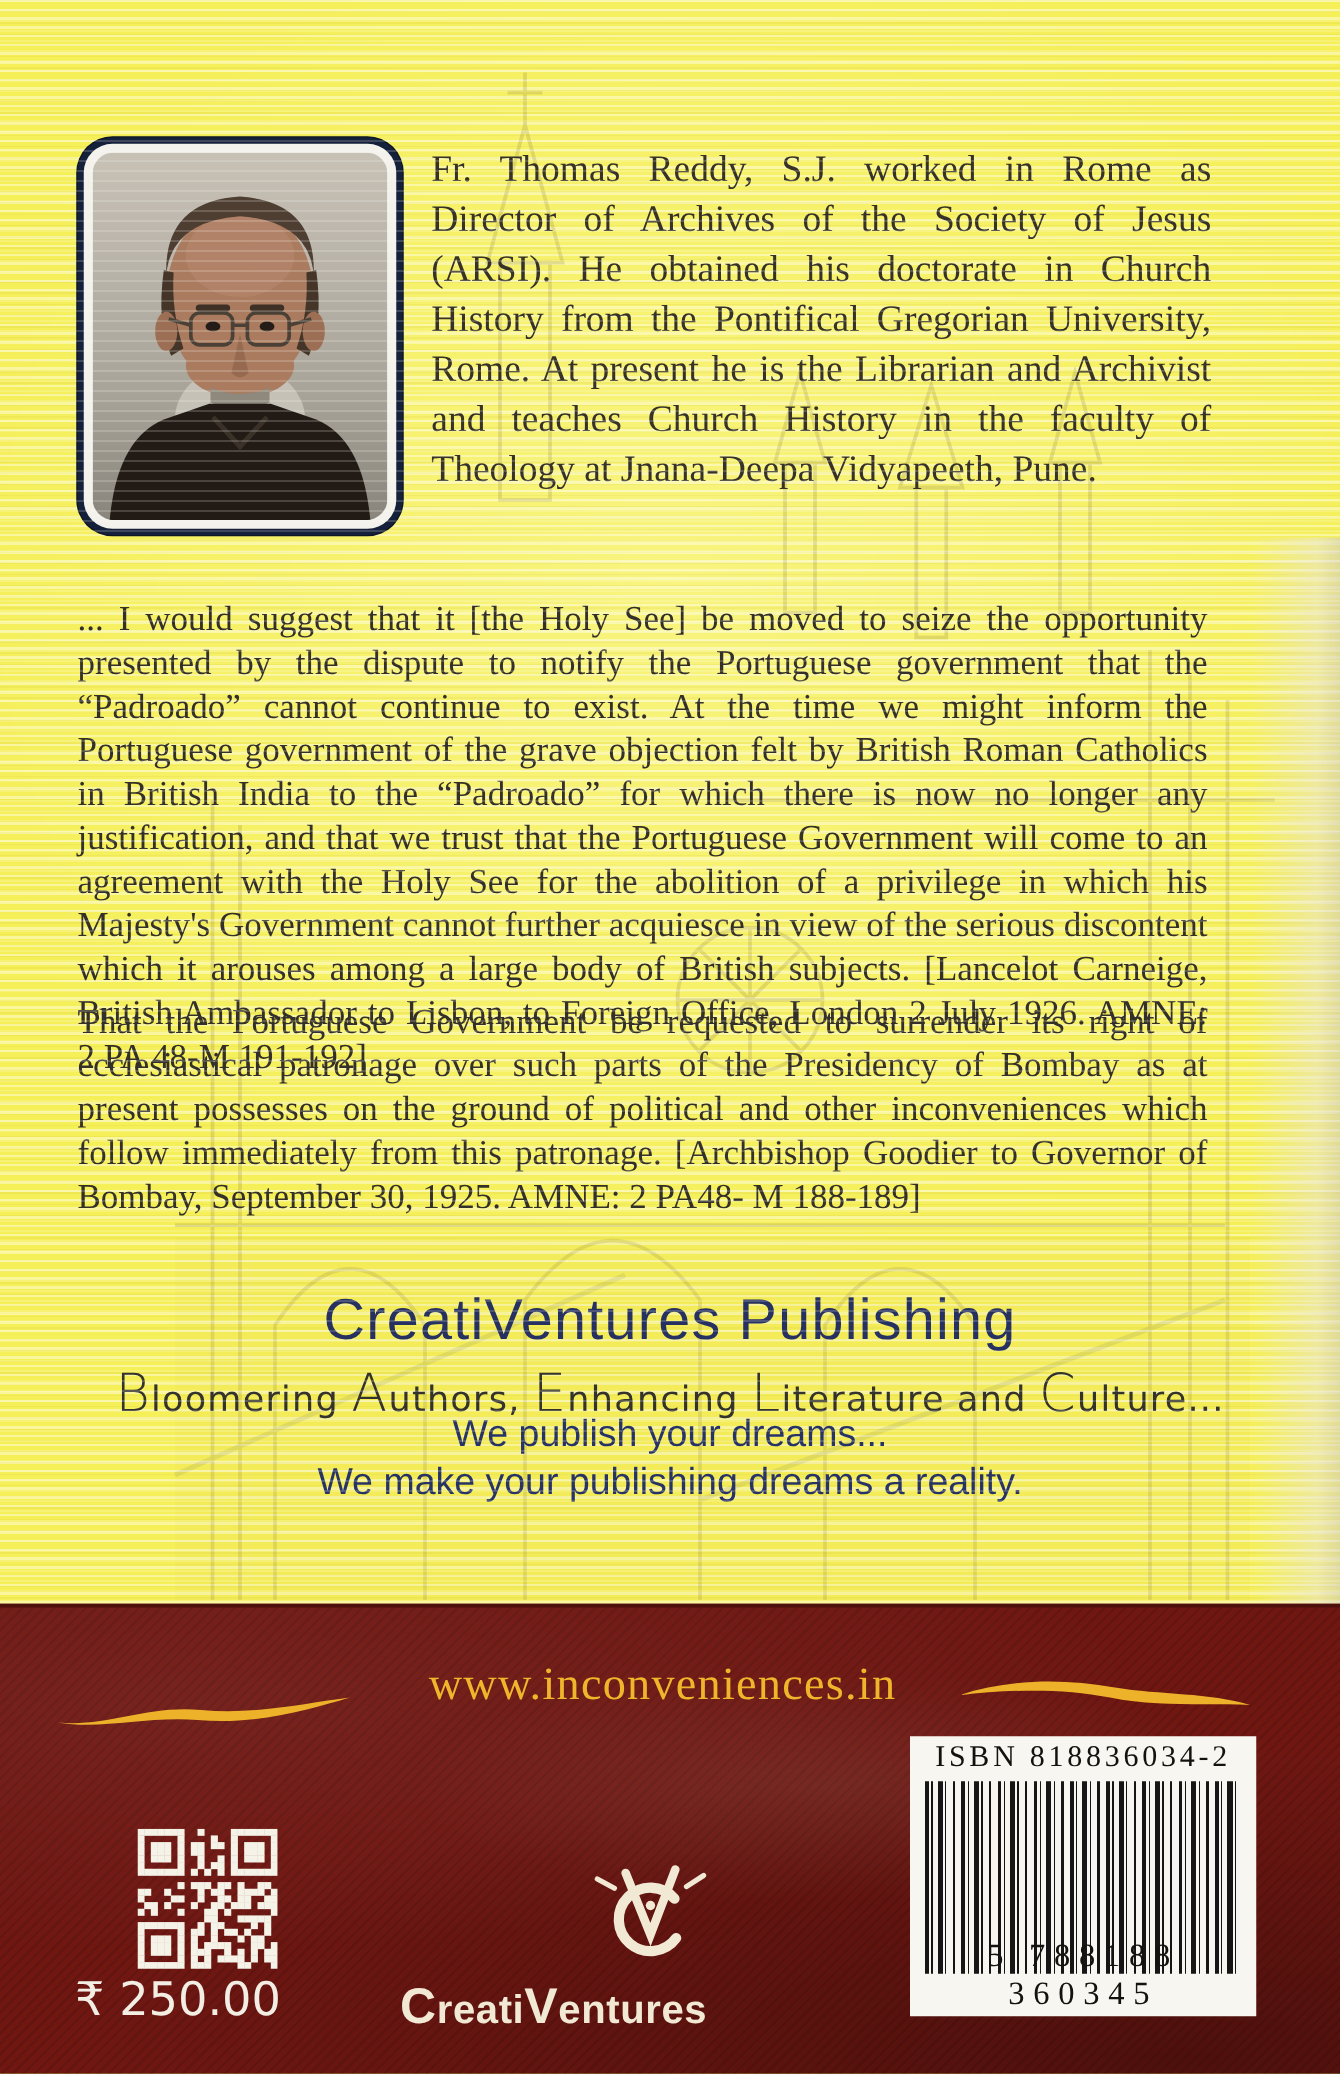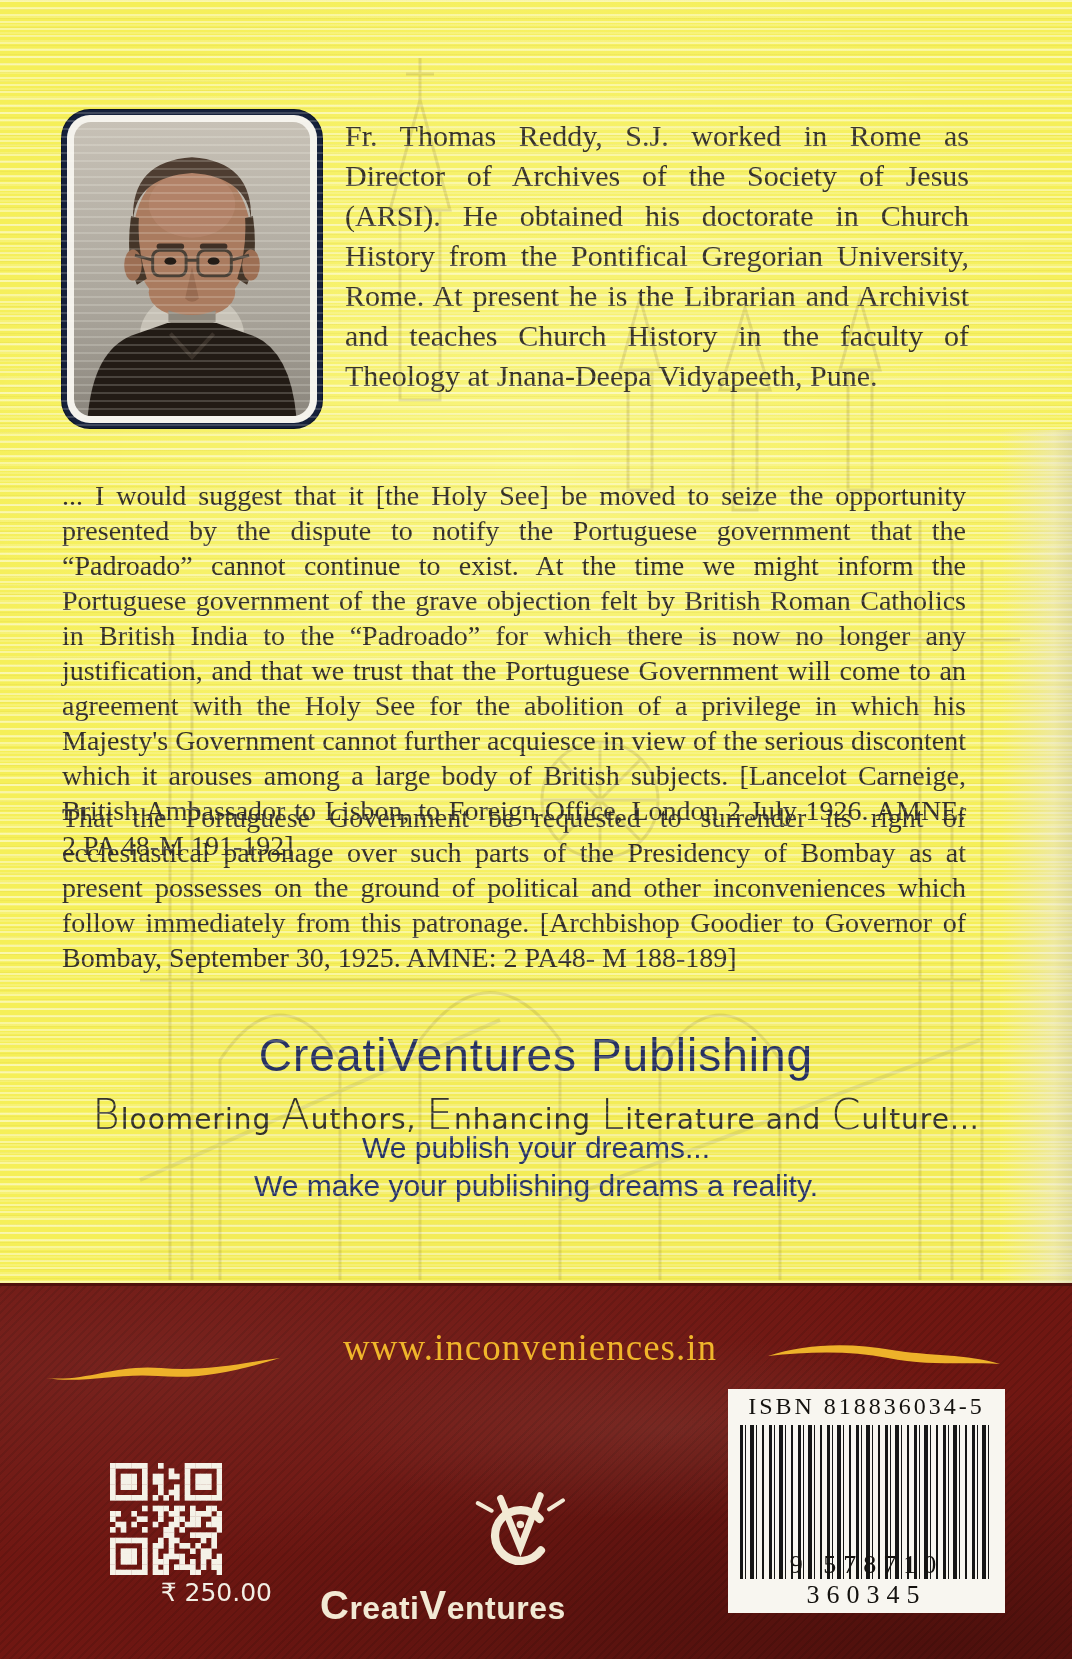--- a/index.html
+++ b/index.html
@@ -65,22 +65,22 @@
       #161616 0 3px, #f8f6f0 3px 5px,
       #161616 5px 6px, #f8f6f0 6px 10px,
       #161616 10px 14px, #f8f6f0 14px 16px,
       #161616 16px 17px, #f8f6f0 17px 22px,
       #161616 22px 24px, #f8f6f0 24px 29px);}
   .barcode-digits{position:absolute;left:0;bottom:3px;width:100%;text-align:center;
     font-family:"Liberation Serif", serif;font-size:26px;letter-spacing:7px;color:#14120f;}
 
   .qr{position:absolute;left:110px;top:177px;width:112px;height:112px;}
   .qr svg{display:block;width:100%;height:100%;}
-  .price{position:absolute;left:60px;top:292px;width:212px;text-align:right;
-    font-family:"DejaVu Sans", sans-serif;font-size:25px;color:#f2eee4;}
+  .price{position:absolute;left:60px;top:292px;width:212px;text-align:left;
+    font-family:"DejaVu Sans", sans-serif;font-size:37px;color:#f2eee4;}
 
   .monogram{position:absolute;left:466px;top:200px;width:106px;height:96px;}
   .logo-text{position:absolute;left:320px;top:297px;width:400px;text-align:left;
     font-family:"Liberation Sans", sans-serif;font-size:32px;font-weight:700;letter-spacing:.5px;color:#f2e9d4;}
   .logo-text .cap{font-size:1.25em;}
 </style>
 </head>
 <body>
 
 <div id="page">
@@ -170,23 +170,23 @@
 
     <svg class="swash swash-l" viewBox="0 0 234 28">
       <path d="M0,22 C40,26 70,8 115,12 C160,16 200,6 234,2 C200,12 160,24 112,20 C70,17 36,28 0,22 Z" fill="#eeb22a"></path>
     </svg>
     <div class="url">www.inconveniences.in</div>
     <svg class="swash swash-r" viewBox="0 0 232 28">
       <path d="M0,16 C36,4 80,2 124,10 C160,16 200,14 232,24 C196,22 158,26 120,18 C80,10 38,12 0,16 Z" fill="#eeb22a"></path>
     </svg>
 
     <div class="isbn-box">
-      <div class="isbn-label">ISBN 818836034-5</div>
+      <div class="isbn-label">ISBN 818836034-2</div>
       <div class="bars"></div>
-      <div class="barcode-digits">9 578710 360345</div>
+      <div class="barcode-digits">5 788188 360345</div>
     </div>
 
     <div class="qr" id="qr">
         <svg viewBox="0 0 21 21">
           <rect x="0" y="0" width="1.06" height="1.06" fill="#f5f2e8"></rect>
           <rect x="1" y="0" width="1.06" height="1.06" fill="#f5f2e8"></rect>
           <rect x="2" y="0" width="1.06" height="1.06" fill="#f5f2e8"></rect>
           <rect x="3" y="0" width="1.06" height="1.06" fill="#f5f2e8"></rect>
           <rect x="4" y="0" width="1.06" height="1.06" fill="#f5f2e8"></rect>
           <rect x="5" y="0" width="1.06" height="1.06" fill="#f5f2e8"></rect>

